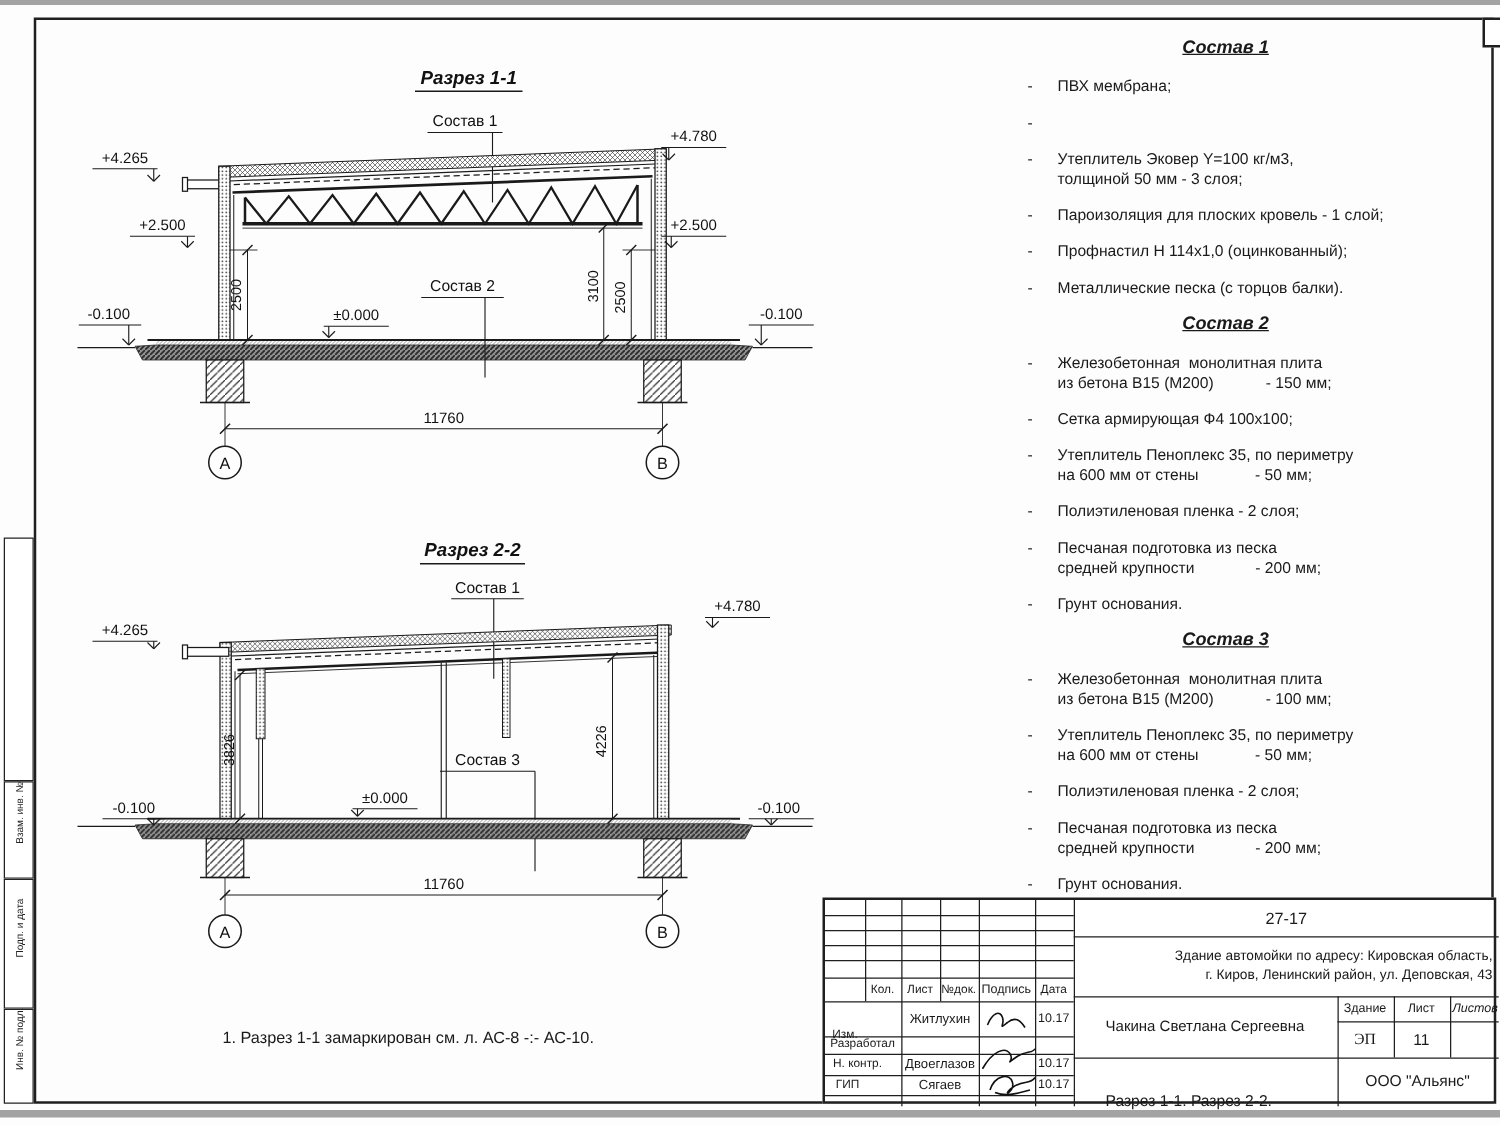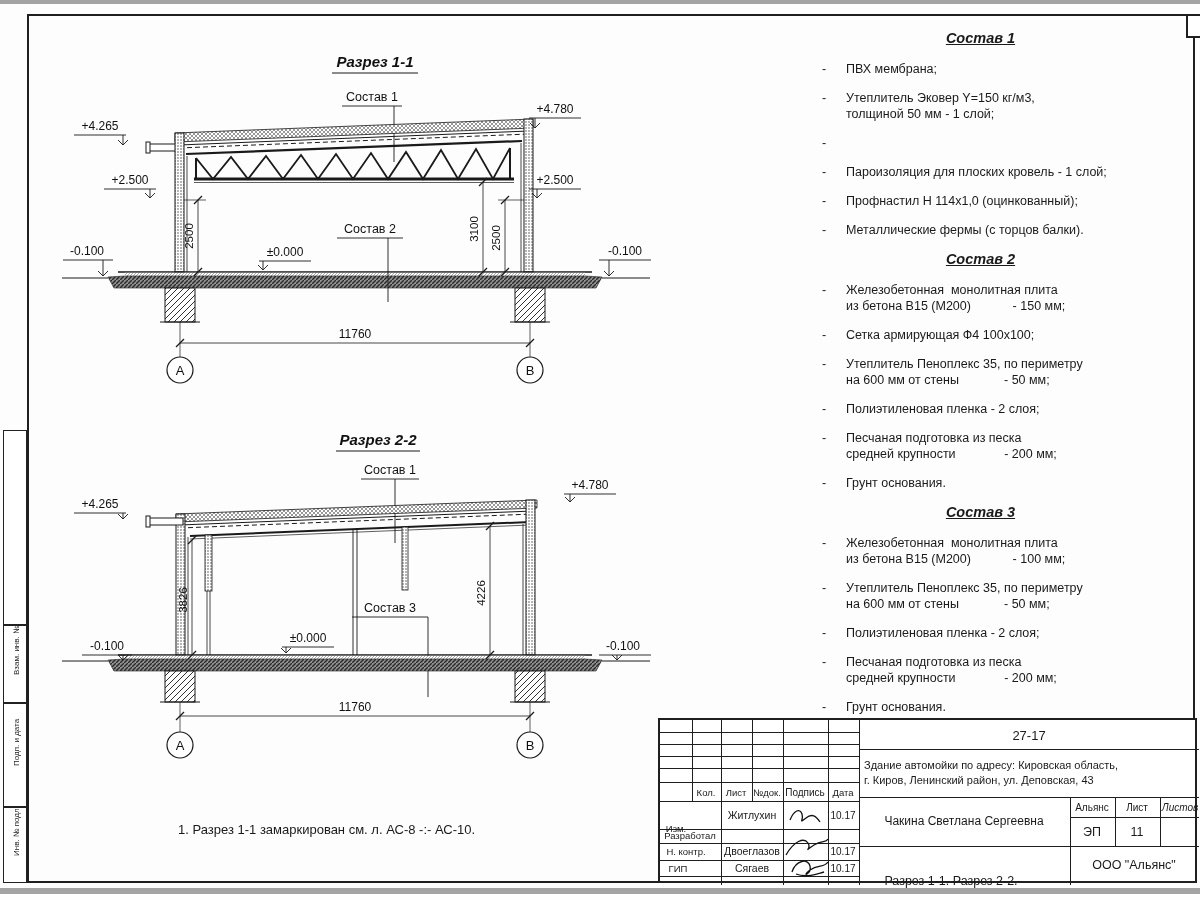--- a/index.html
+++ b/index.html
@@ -17,21 +17,21 @@
   .spec-title{font-size:14.5px;font-style:italic;font-weight:bold;text-decoration:underline;
               text-align:center;padding-right:55px;margin:10px 0 15px 0;}
   .spec-item{display:flex;margin:0 0 13px 0;font-size:12.5px;line-height:1.28;}
   .spec-item .dash{width:24px;flex:0 0 24px;text-align:left;}
   .spec-item .itext{white-space:pre-wrap;}
   .notes{position:absolute;left:178px;top:821px;font-size:13px;line-height:1.45;}
   .tb{position:absolute;left:658px;top:718px;width:539px;height:165px;border:2px solid #1f1f1f;box-sizing:border-box;background:#fff;}
   .tb .vl{position:absolute;width:1px;background:#1f1f1f;}
   .tb .hl{position:absolute;height:1px;background:#1f1f1f;}
   .tb .txt{position:absolute;transform:translate(-50%,-50%);white-space:nowrap;}
-  .tb .txtml{position:absolute;transform:translate(-50%,-50%);white-space:pre-line;text-align:left;}
+  .tb .txtml{position:absolute;transform:translate(-50%,-50%);white-space:pre-line;text-align:right;}
   .sig{position:absolute;}
 </style>
 </head>
 <body>
 
 <div class="page">
 
   <div class="scan-band" style="top:0;height:4px;"></div>
   <div class="scan-band" style="top:888px;height:6px;"></div>
 
@@ -289,37 +289,37 @@
 
   <div class="specs">
     <div>
       <div class="spec-title">Состав 1</div>
       <div class="spec-item">
           <span class="dash">-</span>
           <span class="itext">ПВХ мембрана;</span>
         </div>
       <div class="spec-item">
           <span class="dash">-</span>
-          <span class="itext">Утеплитель Эковер Y=150 кг/м3,
-толщиной 50 мм - 1 слой;</span>
-        </div>
-      <div class="spec-item">
-          <span class="dash">-</span>
+        </div>
+      <div class="spec-item">
+          <span class="dash">-</span>
+          <span class="itext">Утеплитель Эковер Y=100 кг/м3,
+толщиной 50 мм - 3 слоя;</span>
         </div>
       <div class="spec-item">
           <span class="dash">-</span>
           <span class="itext">Пароизоляция для плоских кровель - 1 слой;</span>
         </div>
       <div class="spec-item">
           <span class="dash">-</span>
           <span class="itext">Профнастил Н 114х1,0 (оцинкованный);</span>
         </div>
       <div class="spec-item">
           <span class="dash">-</span>
-          <span class="itext">Металлические фермы (с торцов балки).</span>
+          <span class="itext">Металлические песка (с торцов балки).</span>
         </div>
     </div>
     <div>
       <div class="spec-title">Состав 2</div>
       <div class="spec-item">
           <span class="dash">-</span>
           <span class="itext">Железобетонная  монолитная плита
 из бетона В15 (М200)            - 150 мм;</span>
         </div>
       <div class="spec-item">
@@ -428,23 +428,23 @@
       <path d="M2,22 C10,8 20,4 24,10 C28,16 18,20 30,12 C38,7 42,10 44,6" fill="none" stroke="#111" stroke-width="1.3"></path>
     </svg>
     <svg class="sig" style="left:126px;top:134px;" width="44" height="26">
       <path d="M6,18 C10,6 22,4 24,12 C26,20 14,24 24,16 C32,10 38,14 42,8 M10,20 C20,24 30,20 38,18" fill="none" stroke="#111" stroke-width="1.3"></path>
     </svg>
 
     <div class="txt" style="left:369px;top:15px;font-size:13px;">27-17</div>
     <div class="txtml" style="left:369px;top:53px;font-size:11px;width:330px;line-height:1.35;">Здание автомойки по адресу: Кировская область,
 г. Киров, Ленинский район, ул. Деповская, 43</div>
     <div class="txt" style="left:304px;top:101px;font-size:12px;">Чакина Светлана Сергеевна</div>
-    <div class="txt" style="left:432px;top:87px;font-size:10px;">Альянс</div>
+    <div class="txt" style="left:432px;top:87px;font-size:10px;">Здание</div>
     <div class="txt" style="left:477px;top:87px;font-size:10px;">Лист</div>
     <div class="txt" style="left:520px;top:87px;font-size:10px;font-style:italic;">Листов</div>
-    <div class="txt" style="left:432px;top:112px;font-size:12.5px;">ЭП</div>
+    <div class="txt" style="left:432px;top:112px;font-size:12.5px;font-family:Liberation Serif, serif;">ЭП</div>
     <div class="txt" style="left:477px;top:112px;font-size:12.5px;">11</div>
     <div class="txt" style="left:520px;top:112px;font-size:12.5px;"></div>
     <div class="txt" style="left:291px;top:145px;font-size:12.5px;margin-top:16px;">Разрез 1-1. Разрез 2-2.</div>
     <div class="txt" style="left:474px;top:145px;font-size:12.5px;">ООО "Альянс"</div>
   </div>
 
 </div>
 
 </body></html>

